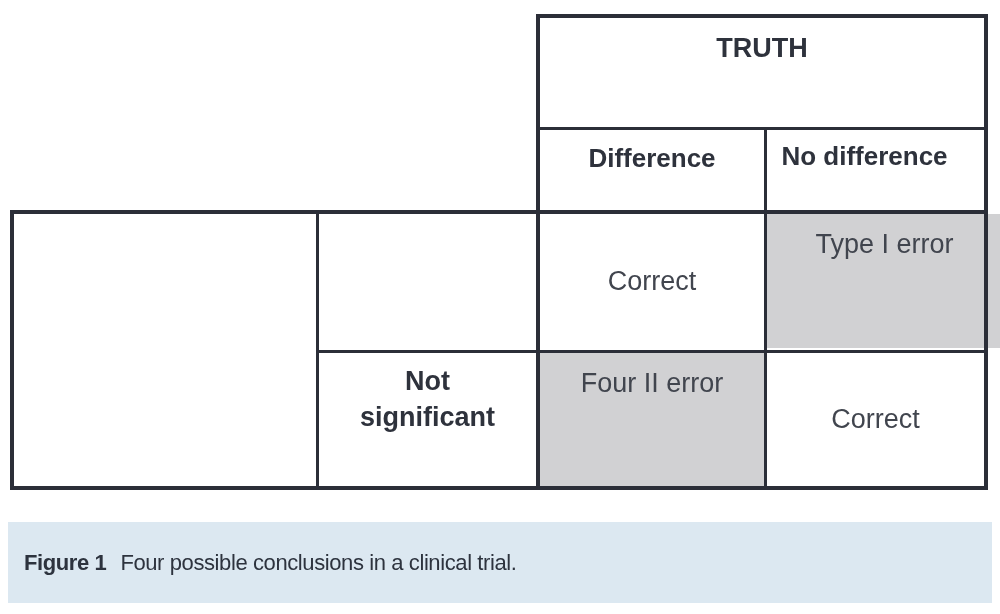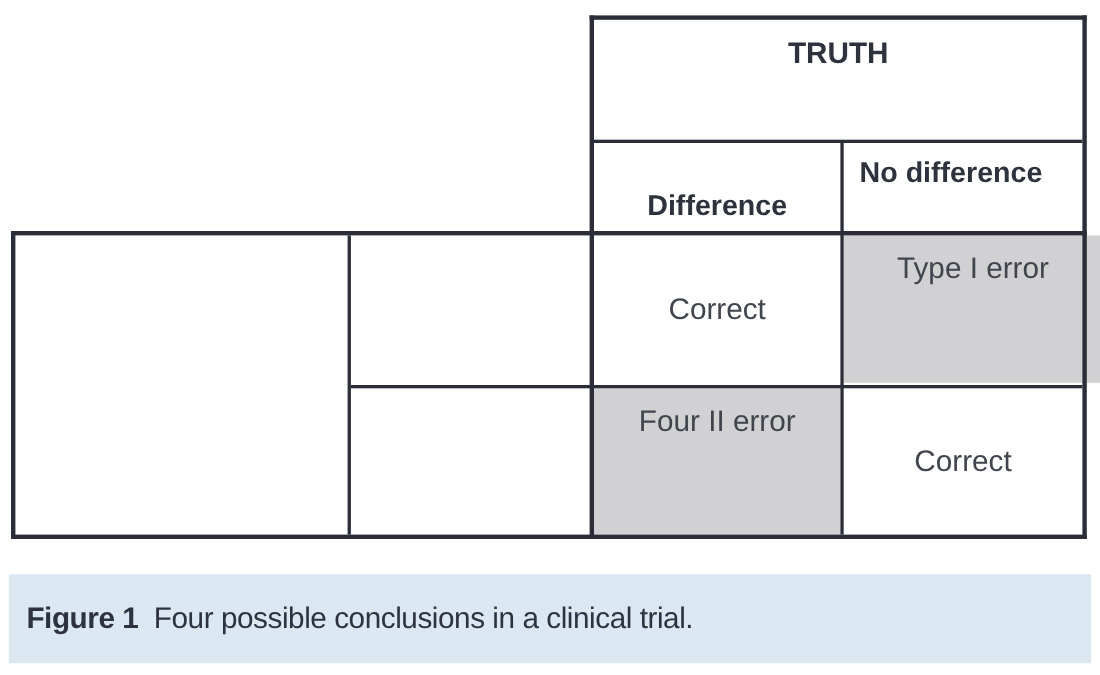--- a/index.html
+++ b/index.html
@@ -24,46 +24,49 @@
   .caption-bar {
     position: absolute;
     left: 8px; top: 522px;
     width: 984px; height: 81px;
     background: #dce8f1;
     display: flex;
     align-items: center;
   }
   .caption-inner {
     padding-left: 16px;
-    font-size: 27px;
+    font-size: 22px;
     letter-spacing: -0.4px;
     color: #2d333e;
     white-space: nowrap;
   }
   .caption-label { font-weight: bold; margin-right: 14px; }
 </style>
 </head>
 <body>
 
 <div class="stage">
 
   <div class="cell header fs27" style="left:540px; top:18px; width:444px; height:109px; padding-top:12px;">
     <span>TRUTH</span>
   </div>
 
-  <div class="cell header fs26" style="left:540px; top:130px; width:224px; height:61px; padding-top:12px;margin-top:28px;">
+  <div class="cell header fs26" style="left:540px; top:130px; width:224px; height:61px; padding-top:12px;">
     <span>Difference</span>
   </div>
 
   <div class="cell header fs26" style="left:767px; top:130px; width:195px; height:79px; padding-top:10px; line-height:1.3;">
     <span>No difference</span>
   </div>
 
 
 
+  <div class="cell header fs27" style="left:319px; top:353px; width:217px; height:133px; padding:10px 24px 0 24px;">
+    <span>Not significant</span>
+  </div>
 
   <div class="cell value fs27 vcenter" style="left:540px; top:214px; width:224px; height:134px;">
     <span>Correct</span>
   </div>
 
   <div class="cell value fs27 shaded" style="left:767px; top:214px; width:235px; height:134px; padding-top:12px;">
     <span>Type I error</span>
   </div>
 
   <div class="cell value fs27 shaded" style="left:540px; top:353px; width:224px; height:133px; padding-top:12px;">

